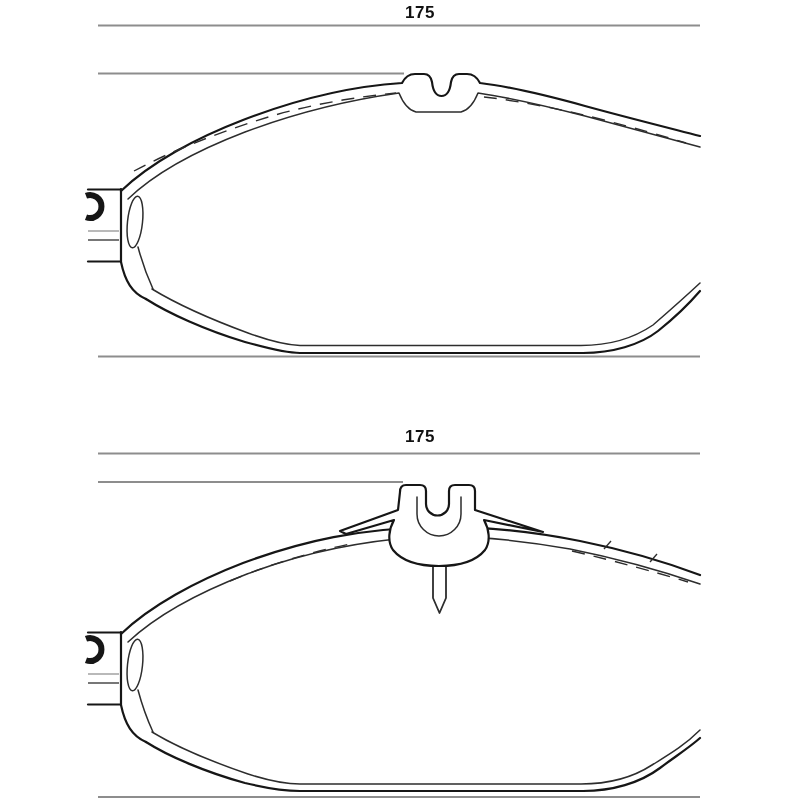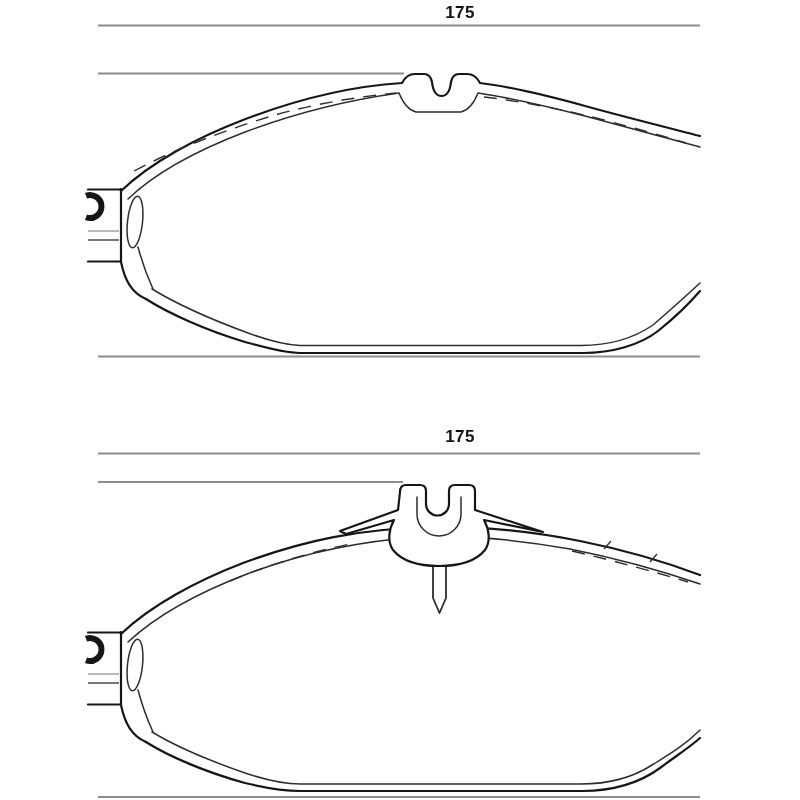--- a/index.html
+++ b/index.html
@@ -15,21 +15,21 @@
     position:relative;
     width:800px;height:800px;
     background:var(--canvas_bg);
     overflow:hidden;
     font-family:"Liberation Sans", sans-serif;
   }
   .drawing-svg{position:absolute;left:0;top:0;width:800px;height:800px;display:block;}
   .dim-label{
     position:absolute;
     width:70px;
-    text-align:right;
+    text-align:left;
     font-family:"Liberation Sans", sans-serif;
     font-weight:bold;
     font-size:17px;
     letter-spacing:0.5px;
     color:var(--label_color);
     user-select:none;
   }
   .dim-label.top{left:405px;top:3px;}
   .dim-label.bottom{left:405px;top:427px;}
 

